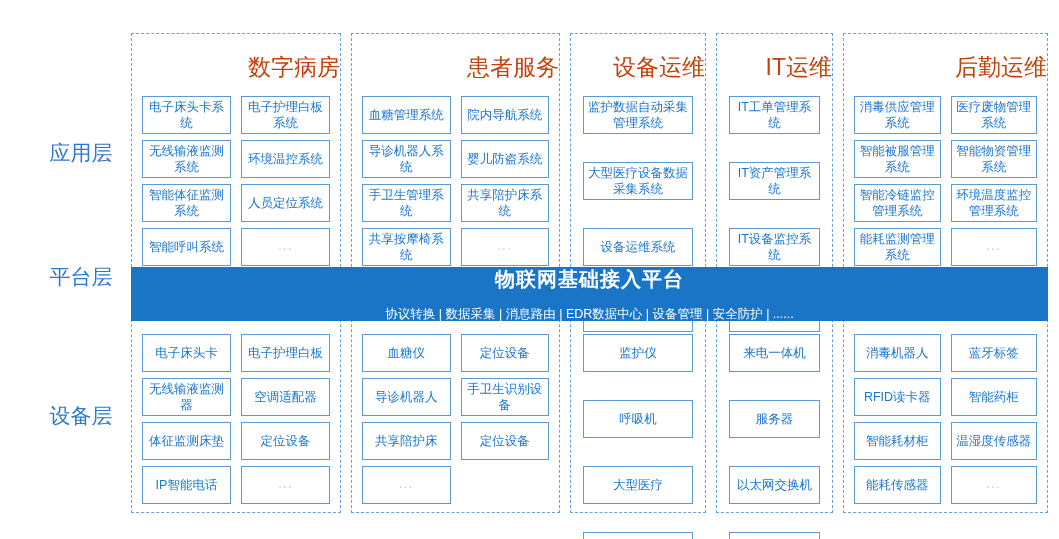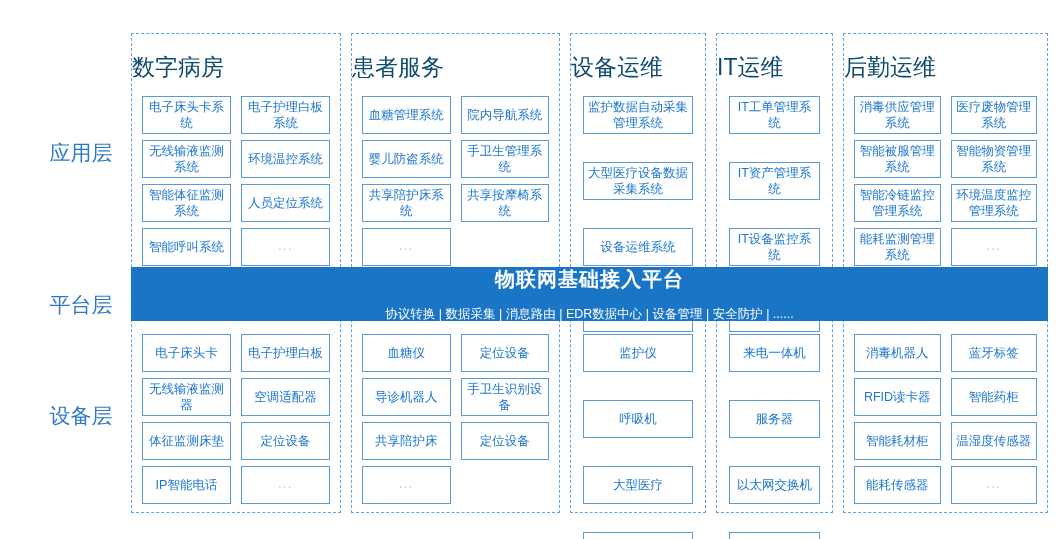--- a/index.html
+++ b/index.html
@@ -2,29 +2,29 @@
 <html><head>
 <meta charset="utf-8">
 <style>
   html,body{margin:0;padding:0;background:#ffffff;}
   body{width:1059px;height:539px;overflow:hidden;font-family:"Liberation Sans","DejaVu Sans",sans-serif;}
   .diagram{position:relative;width:1059px;height:539px;background:#ffffff;}
 
   .layer-label{position:absolute;left:36px;width:90px;text-align:center;
     font-size:21px;color:#2e78cc;}
   .ll-app{top:139px}
-  .ll-plat{top:291px}
+  .ll-plat{top:263px}
   .ll-dev{top:402px}
 
   .columns{position:absolute;left:131px;top:33px;width:917px;height:480px;
     display:flex;justify-content:space-between;z-index:1;}
   .col{border:1px dashed #63a4de;box-sizing:border-box;display:flex;flex-direction:column;background:transparent;}
   .c1{width:210px}.c2{width:209px}.c3{width:136px}.c4{width:117px}.c5{width:205px}
 
-  .col-title{text-align:left;font-size:23px;color:#0c4a6e;margin-top:14px;
+  .col-title{text-align:right;font-size:23px;color:#c2410c;margin-top:14px;
     height:48px;line-height:38px;flex:0 0 auto;white-space:nowrap;}
 
   .grid{display:grid;column-gap:10px;row-gap:6px;padding:0 10px;grid-auto-rows:38px;flex:0 0 auto;}
   .two{grid-template-columns:1fr 1fr;}
   .one{grid-template-columns:1fr;padding:0 12px;gap:28px;}
   .apps{height:170px;}
   .devices{margin-bottom:8px;height:170px;}
   .spacer{flex:1 1 auto;}
 
   .box{border:1px solid #5b9bd5;background:#ffffff;color:#1b76d0;
@@ -71,20 +71,21 @@
         <div class="box">IP智能电话</div>
         <div class="box dots">...</div>
       </div>
     </section>
 
     <section class="col c2">
       <div class="col-title">患者服务</div>
       <div class="grid two apps">
         <div class="box">血糖管理系统</div>
         <div class="box">院内导航系统</div>
+        <div class="box">导诊机器人系统</div>
         <div class="box">婴儿防盗系统</div>
         <div class="box">手卫生管理系统</div>
         <div class="box">共享陪护床系统</div>
         <div class="box">共享按摩椅系统</div>
         <div class="box dots">...</div>
       </div>
       <div class="spacer"></div>
       <div class="grid two devices">
         <div class="box">血糖仪</div>
         <div class="box">定位设备</div>

